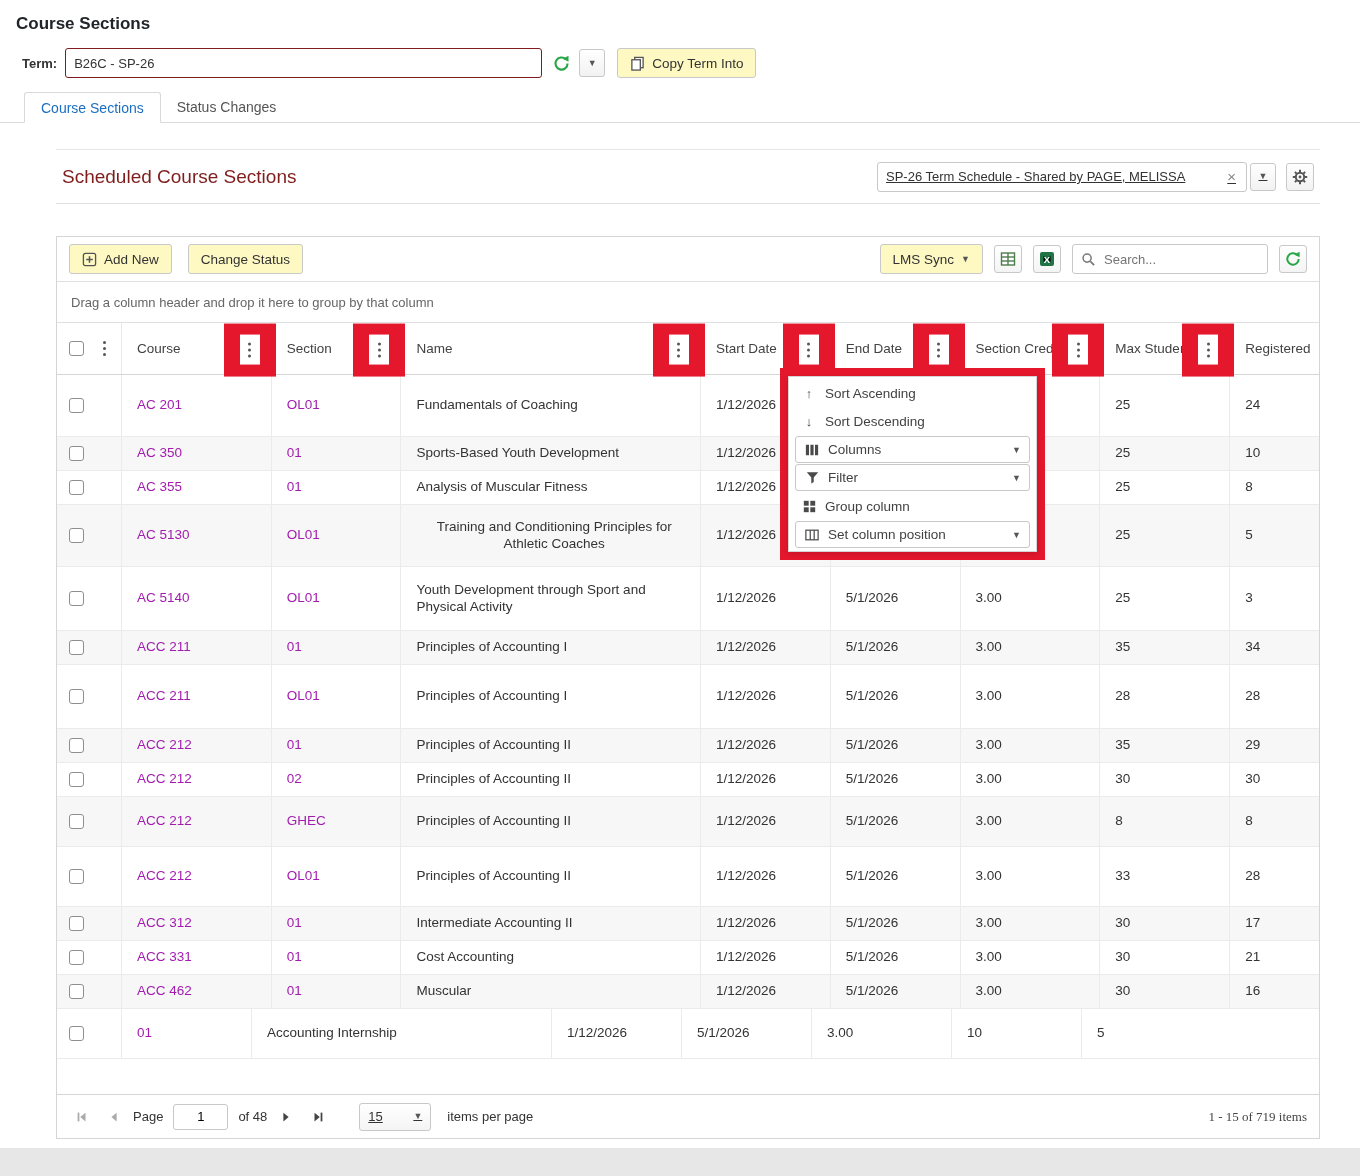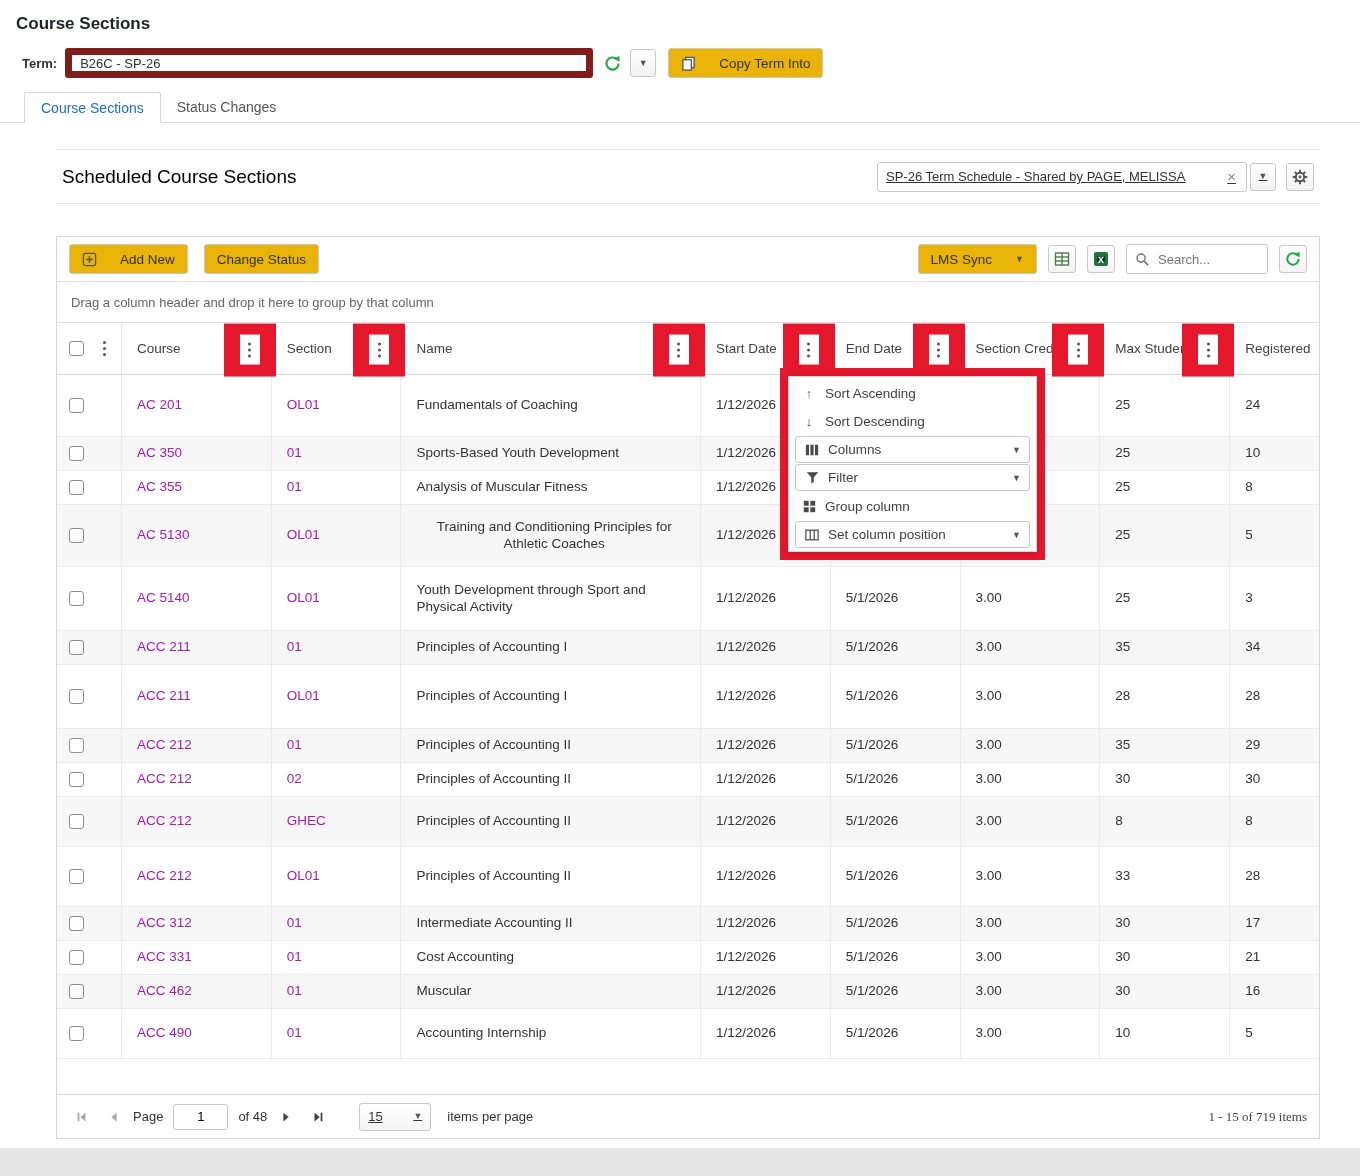--- a/index.html
+++ b/index.html
@@ -4,48 +4,48 @@
 <style>
   * { box-sizing: border-box; }
   body { margin:0; background:#e7e7e7; font-family:"Liberation Sans", sans-serif; color:#333; }
   .app { width:1360px; height:1176px; position:relative; overflow:hidden; background:#e7e7e7; }
   .content { position:absolute; top:0; left:0; width:1360px; height:1148px; background:#fff; }
 
   
   .page-title { margin:14px 0 0 16px; font-size:17px; font-weight:700; color:#212529; }
   .term-row { margin:13px 0 0 22px; display:flex; align-items:center; height:32px; }
   .term-label { font-size:13px; font-weight:700; color:#333; margin-right:8px; }
-  .term-input { width:528px; height:30px; border:7px solid #7f1d1d; border-radius:3px; padding:0 8px; font-size:13px; color:#333; font-family:"Liberation Sans", sans-serif; }
+  .term-input { width:477px; height:30px; border:1px solid #7f1d1d; border-radius:3px; padding:0 8px; font-size:13px; color:#333; font-family:"Liberation Sans", sans-serif; }
   .icon-btn-plain { border:none; background:transparent; width:30px; height:30px; display:flex; align-items:center; justify-content:center; margin-left:4px; cursor:pointer; }
   .mini-btn { width:26px; height:28px; border:1px solid #c8c8c8; border-radius:3px; background:linear-gradient(#fff,#f2f2f2); display:flex; align-items:center; justify-content:center; margin-left:3px; cursor:pointer; }
-  .btn { height:30px; border:1px solid #c8c8c8; border-radius:3px; background:#eab308; display:inline-flex; align-items:center; gap:23px; padding:0 12px; font-size:13.5px; color:#333; cursor:pointer; font-family:"Liberation Sans", sans-serif; }
+  .btn { height:30px; border:1px solid #c8c8c8; border-radius:3px; background:#fef9c3; display:inline-flex; align-items:center; gap:7px; padding:0 12px; font-size:13.5px; color:#333; cursor:pointer; font-family:"Liberation Sans", sans-serif; }
   .copy-term { margin-left:12px; }
   .caret { font-size:9px; color:#555; line-height:1; }
 
   
   .tabs { margin-top:13px; padding-left:24px; border-bottom:1px solid #d9d9d9; display:flex; height:31px; }
   .tab { padding:7px 16px; font-size:14px; color:#555; cursor:pointer; }
   .tab.active { background:#fff; border:1px solid #d9d9d9; border-bottom:1px solid #fff; margin-bottom:-1px; border-radius:3px 3px 0 0; color:#1b6ec2; }
 
   
   .panel { margin:26px 0 0 56px; width:1264px; border-top:1px solid #e5e5e5; }
   .panel-header { height:54px; display:flex; align-items:center; justify-content:space-between; border-bottom:1px solid #e0e0e0; padding:0 6px; }
-  .panel-title { font-size:19px; color:#000000; }
+  .panel-title { font-size:19px; color:#7f1d1d; }
   .panel-right { display:flex; align-items:center;text-decoration:underline; }
   .combo { width:370px; height:30px; border:1px solid #c8c8c8; border-radius:3px; background:#fff; display:flex; align-items:center; padding:0 8px; }
   .combo-text { flex:1; font-size:13px; color:#333; white-space:nowrap; overflow:hidden; }
   .clear-x { color:#888; font-size:15px; padding:0 2px; cursor:pointer; line-height:1; }
   .gear-btn { width:28px; height:28px; border:1px solid #c8c8c8; border-radius:3px; background:linear-gradient(#fff,#f2f2f2); display:flex; align-items:center; justify-content:center; margin-left:10px; cursor:pointer; }
 
   
   .grid { margin:32px 0 0 56px; width:1264px; border:1px solid #d5d5d5; background:#fff; }
   .toolbar { height:45px; display:flex; align-items:center; padding:0 12px; border-bottom:1px solid #e0e0e0; gap:16px; }
   .toolbar-right { margin-left:auto; display:flex; align-items:center; gap:11px; }
   .sq-btn { width:28px; height:28px; border:1px solid #c8c8c8; border-radius:3px; background:linear-gradient(#fff,#f4f4f4); display:flex; align-items:center; justify-content:center; cursor:pointer; }
-  .search-box { width:142px; height:30px; border:1px solid #c8c8c8; border-radius:3px; display:flex; align-items:center; padding:0 8px; gap:6px; background:#fff; }
+  .search-box { width:196px; height:30px; border:1px solid #c8c8c8; border-radius:3px; display:flex; align-items:center; padding:0 8px; gap:6px; background:#fff; }
   .search-box input { border:none; outline:none; flex:1; font-size:13px; font-family:"Liberation Sans", sans-serif; color:#333; min-width:0; }
   .group-bar { height:41px; display:flex; align-items:center; padding:0 14px; font-size:13px; color:#666; border-bottom:1px solid #e0e0e0; }
 
   
   .c-check{width:64px;} .c-course{width:150px;} .c-section{width:130px;} .c-name{width:300px;}
   .c-start{width:130px;} .c-end{width:130px;} .c-credits{width:140px;} .c-max{width:130px;} .c-registered{width:90px;}
 
   .thead { display:flex; height:52px; border-bottom:1px solid #d5d5d5; background:#fff; }
   .th { position:relative; display:flex; align-items:center; padding-left:15px; font-size:13.5px; color:#424242; border-left:1px solid #e8e8e8; overflow:visible; }
   .th:first-child { border-left:none; }
@@ -582,23 +582,20 @@
     <div class="td c-end">5/1/2026</div>
     <div class="td c-credits">3.00</div>
     <div class="td c-max">30</div>
     <div class="td c-registered">16</div>
   </div>
 
   <div class="tr">
     <div class="td c-check">
               <span class="checkbox"></span>
             </div>
-    <div class="td c-course">
-              <a class="link">ACC 490</a>
-            </div>
     <div class="td c-section">
               <a class="link">01</a>
             </div>
     <div class="td c-name">Accounting Internship</div>
     <div class="td c-start">1/12/2026</div>
     <div class="td c-end">5/1/2026</div>
     <div class="td c-credits">3.00</div>
     <div class="td c-max">10</div>
     <div class="td c-registered">5</div>
   </div>

